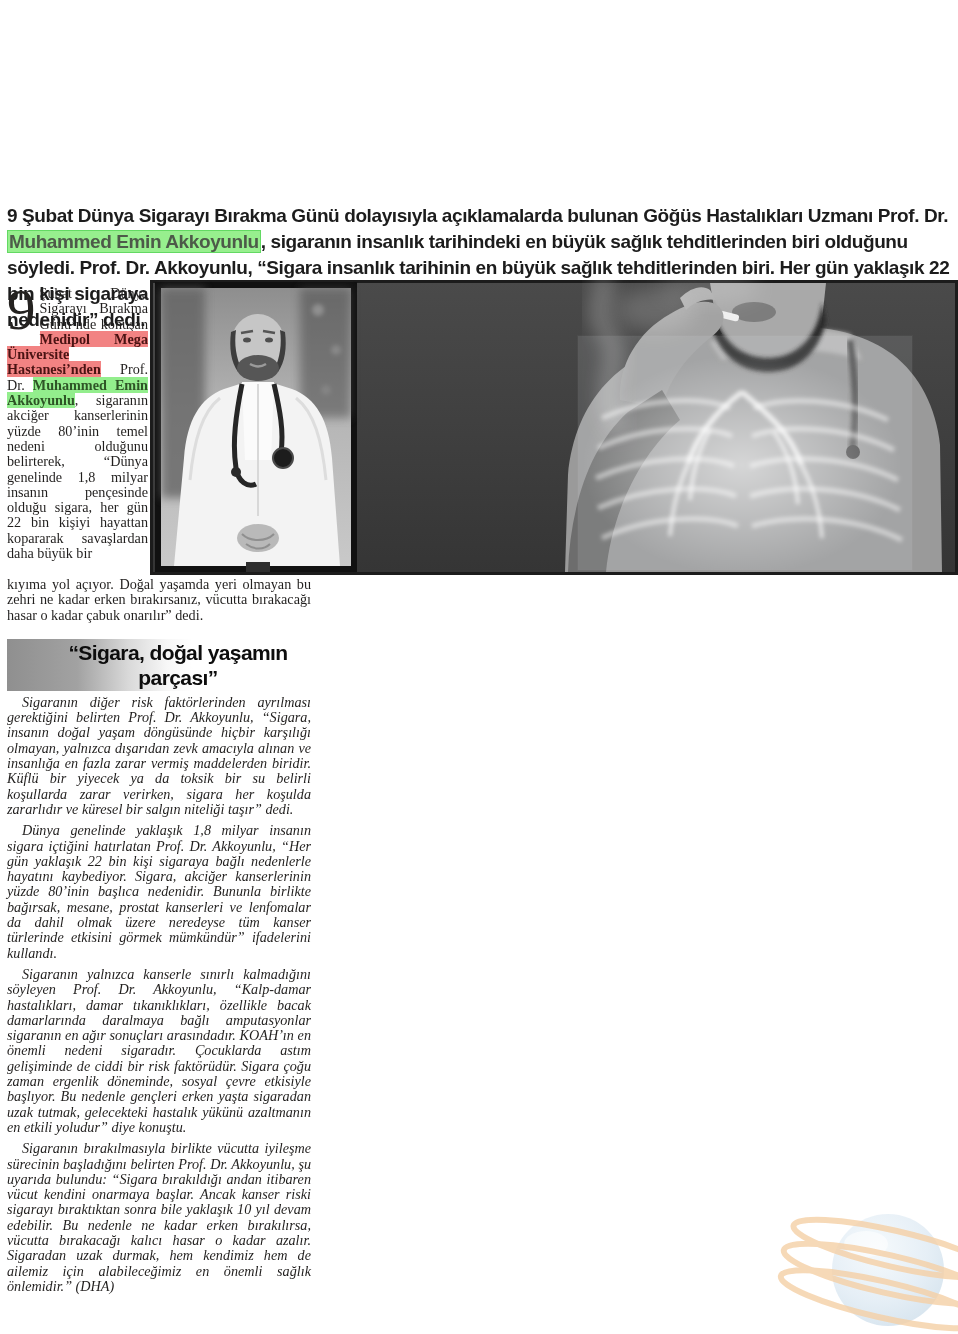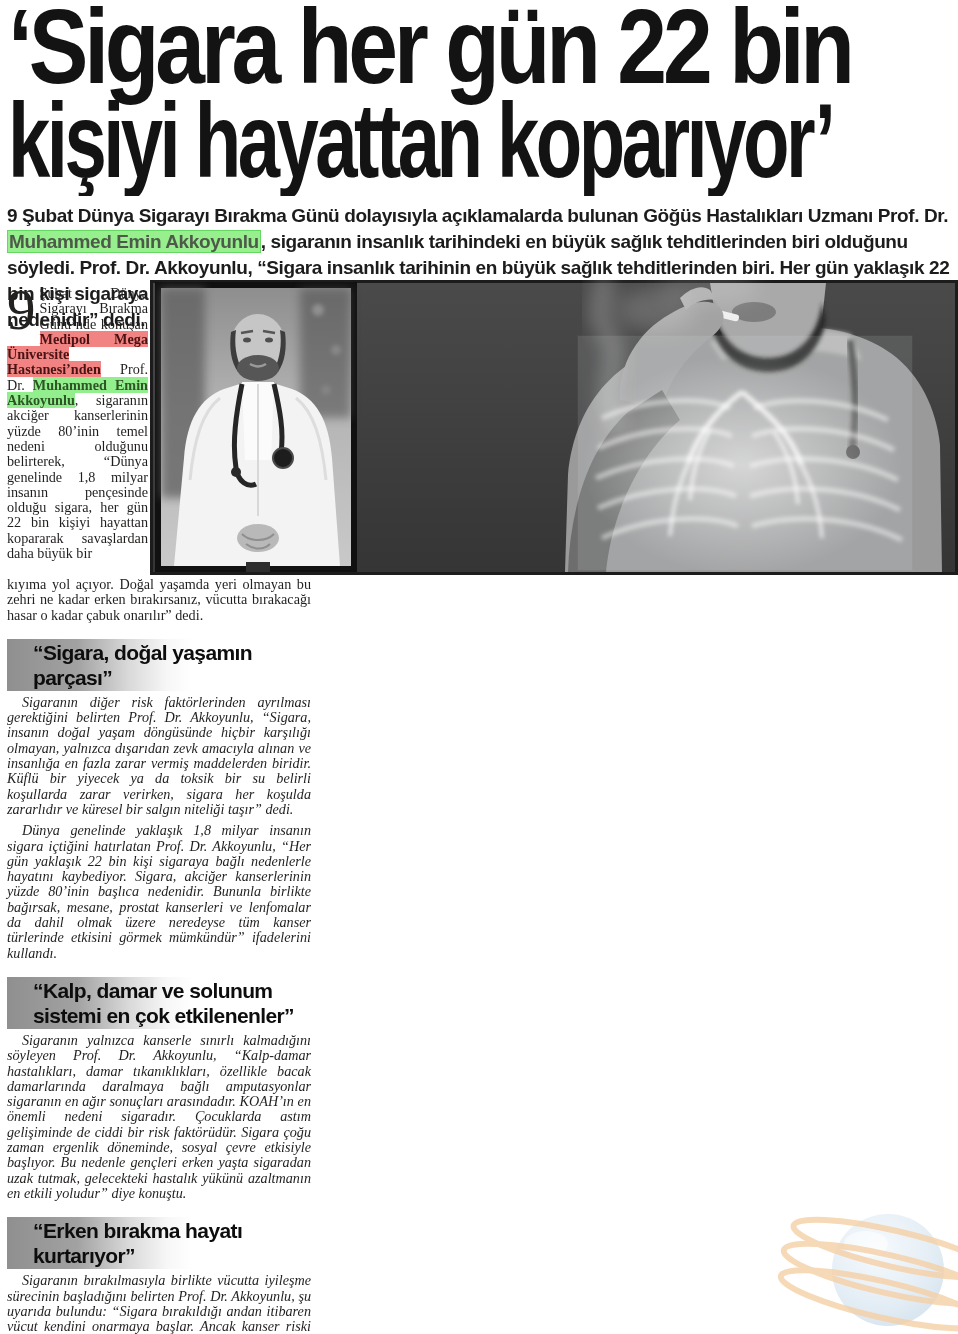--- a/index.html
+++ b/index.html
@@ -44,34 +44,30 @@
     position:absolute;top:577px;left:7px;width:320px;
     font-size:14.2px;line-height:15.3px;text-align:justify;color:#211f1e;
   }
   .col-wide p{margin:0 16px 6px 0;}
   .col-wide p.indent{text-indent:15px;font-style:italic;}
   .sec-heading{
     margin:16px 0 4px 0;padding:1px 4px 1px 26px;
     background:linear-gradient(90deg,#8f8f8f 0%,#a2a2a2 22%,#d9d9d9 38%,#f7f7f7 50%,#ffffff 58%);
     font-family:"Liberation Sans",sans-serif;font-weight:bold;
     font-size:21px;line-height:25px;letter-spacing:-0.6px;color:#0d0d0d;
-    text-align:left;text-indent:0;
+    text-align:center;text-indent:0;
   }
   
   .watermark{position:absolute;left:772px;top:1182px;width:230px;height:160px;pointer-events:none;}
 </style>
 </head>
 <body>
 
 <div class="page">
 
-  <div class="headline">
-    <div class="headline-line l1">‘Sigara her gün 22 bin</div>
-    <div class="headline-line l2">kişiyi hayattan koparıyor’</div>
-  </div>
 
   <div class="standfirst"><span>9 Şubat Dünya Sigarayı Bırakma Günü dolayısıyla açıklamalarda bulunan Göğüs Hastalıkları Uzmanı Prof. Dr. </span><span class="hl-green-sans">Muhammed Emin Akkoyunlu</span><span>, sigaranın insanlık tarihindeki en büyük sağlık tehditlerinden biri olduğunu söyledi. Prof. Dr. Akkoyunlu, “Sigara insanlık tarihinin en büyük sağlık tehditlerinden biri. Her gün yaklaşık 22 bin kişi sigaraya bağlı nedenlerle hayatını kaybediyor. Sigara, akciğer kanserlerinin yüzde 80’inin başlıca nedenidir” dedi.</span></div>
 
   <div class="photo">
     <svg width="808" height="295" viewBox="0 0 808 295">
       <defs>
         <linearGradient id="sceneGrad" x1="0" y1="0" x2="0" y2="1">
           <stop offset="0" stop-color="#4a4a4a"></stop>
             <stop offset="1" stop-color="#353535"></stop>
         </linearGradient>
@@ -184,24 +180,22 @@
   </div>
 
   <div class="col-wide">
     <p>kıyıma yol açıyor. Doğal yaşamda yeri olmayan bu zehri ne kadar erken bırakırsanız, vücutta bırakacağı hasar o kadar çabuk onarılır” dedi.</p>
 
     <div class="sec-heading">“Sigara, doğal yaşamın parçası”</div>
     <p class="indent">Sigaranın diğer risk faktörlerinden ayrılması gerektiğini belirten Prof. Dr. Akkoyunlu, “Sigara, insanın doğal yaşam döngüsünde hiçbir karşılığı olmayan, yalnızca dışarıdan zevk amacıyla alınan ve insanlığa en fazla zarar vermiş maddelerden biridir. Küflü bir yiyecek ya da toksik bir su belirli koşullarda zarar verirken, sigara her koşulda zararlıdır ve küresel bir salgın niteliği taşır” dedi.</p>
 
     <p class="indent">Dünya genelinde yaklaşık 1,8 milyar insanın sigara içtiğini hatırlatan Prof. Dr. Akkoyunlu, “Her gün yaklaşık 22 bin kişi sigaraya bağlı nedenlerle hayatını kaybediyor. Sigara, akciğer kanserlerinin yüzde 80’inin başlıca nedenidir. Bununla birlikte bağırsak, mesane, prostat kanserleri ve lenfomalar da dahil olmak üzere neredeyse tüm kanser türlerinde etkisini görmek mümkündür” ifadelerini kullandı.</p>
 
-    <div class="sec-heading">“Kalp, damar ve solunum sistemi en çok etkilenenler”</div>
     <p class="indent">Sigaranın yalnızca kanserle sınırlı kalmadığını söyleyen Prof. Dr. Akkoyunlu, “Kalp-damar hastalıkları, damar tıkanıklıkları, özellikle bacak damarlarında daralmaya bağlı amputasyonlar sigaranın en ağır sonuçları arasındadır. KOAH’ın en önemli nedeni sigaradır. Çocuklarda astım gelişiminde de ciddi bir risk faktörüdür. Sigara çoğu zaman ergenlik döneminde, sosyal çevre etkisiyle başlıyor. Bu nedenle gençleri erken yaşta sigaradan uzak tutmak, gelecekteki hastalık yükünü azaltmanın en etkili yoludur” diye konuştu.</p>
 
-    <div class="sec-heading">“Erken bırakma hayatı kurtarıyor”</div>
     <p class="indent">Sigaranın bırakılmasıyla birlikte vücutta iyileşme sürecinin başladığını belirten Prof. Dr. Akkoyunlu, şu uyarıda bulundu: “Sigara bırakıldığı andan itibaren vücut kendini onarmaya başlar. Ancak kanser riski sigarayı bıraktıktan sonra bile yaklaşık 10 yıl devam edebilir. Bu nedenle ne kadar erken bırakılırsa, vücutta bırakacağı kalıcı hasar o kadar azalır. Sigaradan uzak durmak, hem kendimiz hem de ailemiz için alabileceğimiz en önemli sağlık önlemidir.” (DHA)</p>
   </div>
 
   <div class="watermark">
     <svg width="230" height="160" viewBox="0 0 230 160">
       <defs>
         <radialGradient id="sphereGrad" cx="0.4" cy="0.32" r="0.75">
           <stop offset="0" stop-color="#f4f9fc"></stop>
             <stop offset="0.6" stop-color="#e3edf5"></stop>
             <stop offset="1" stop-color="#d2e1ec"></stop>

